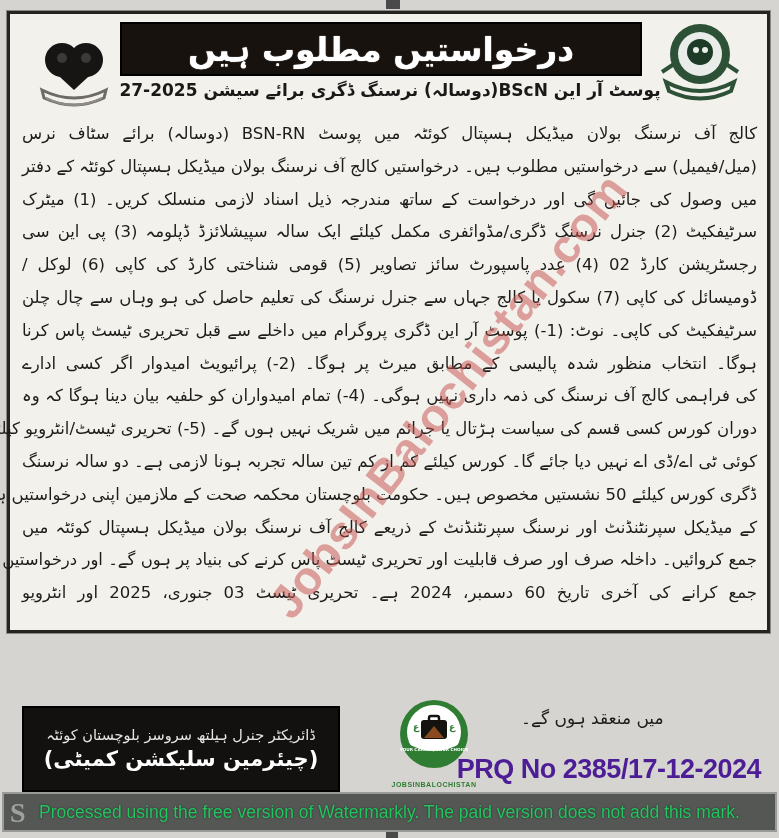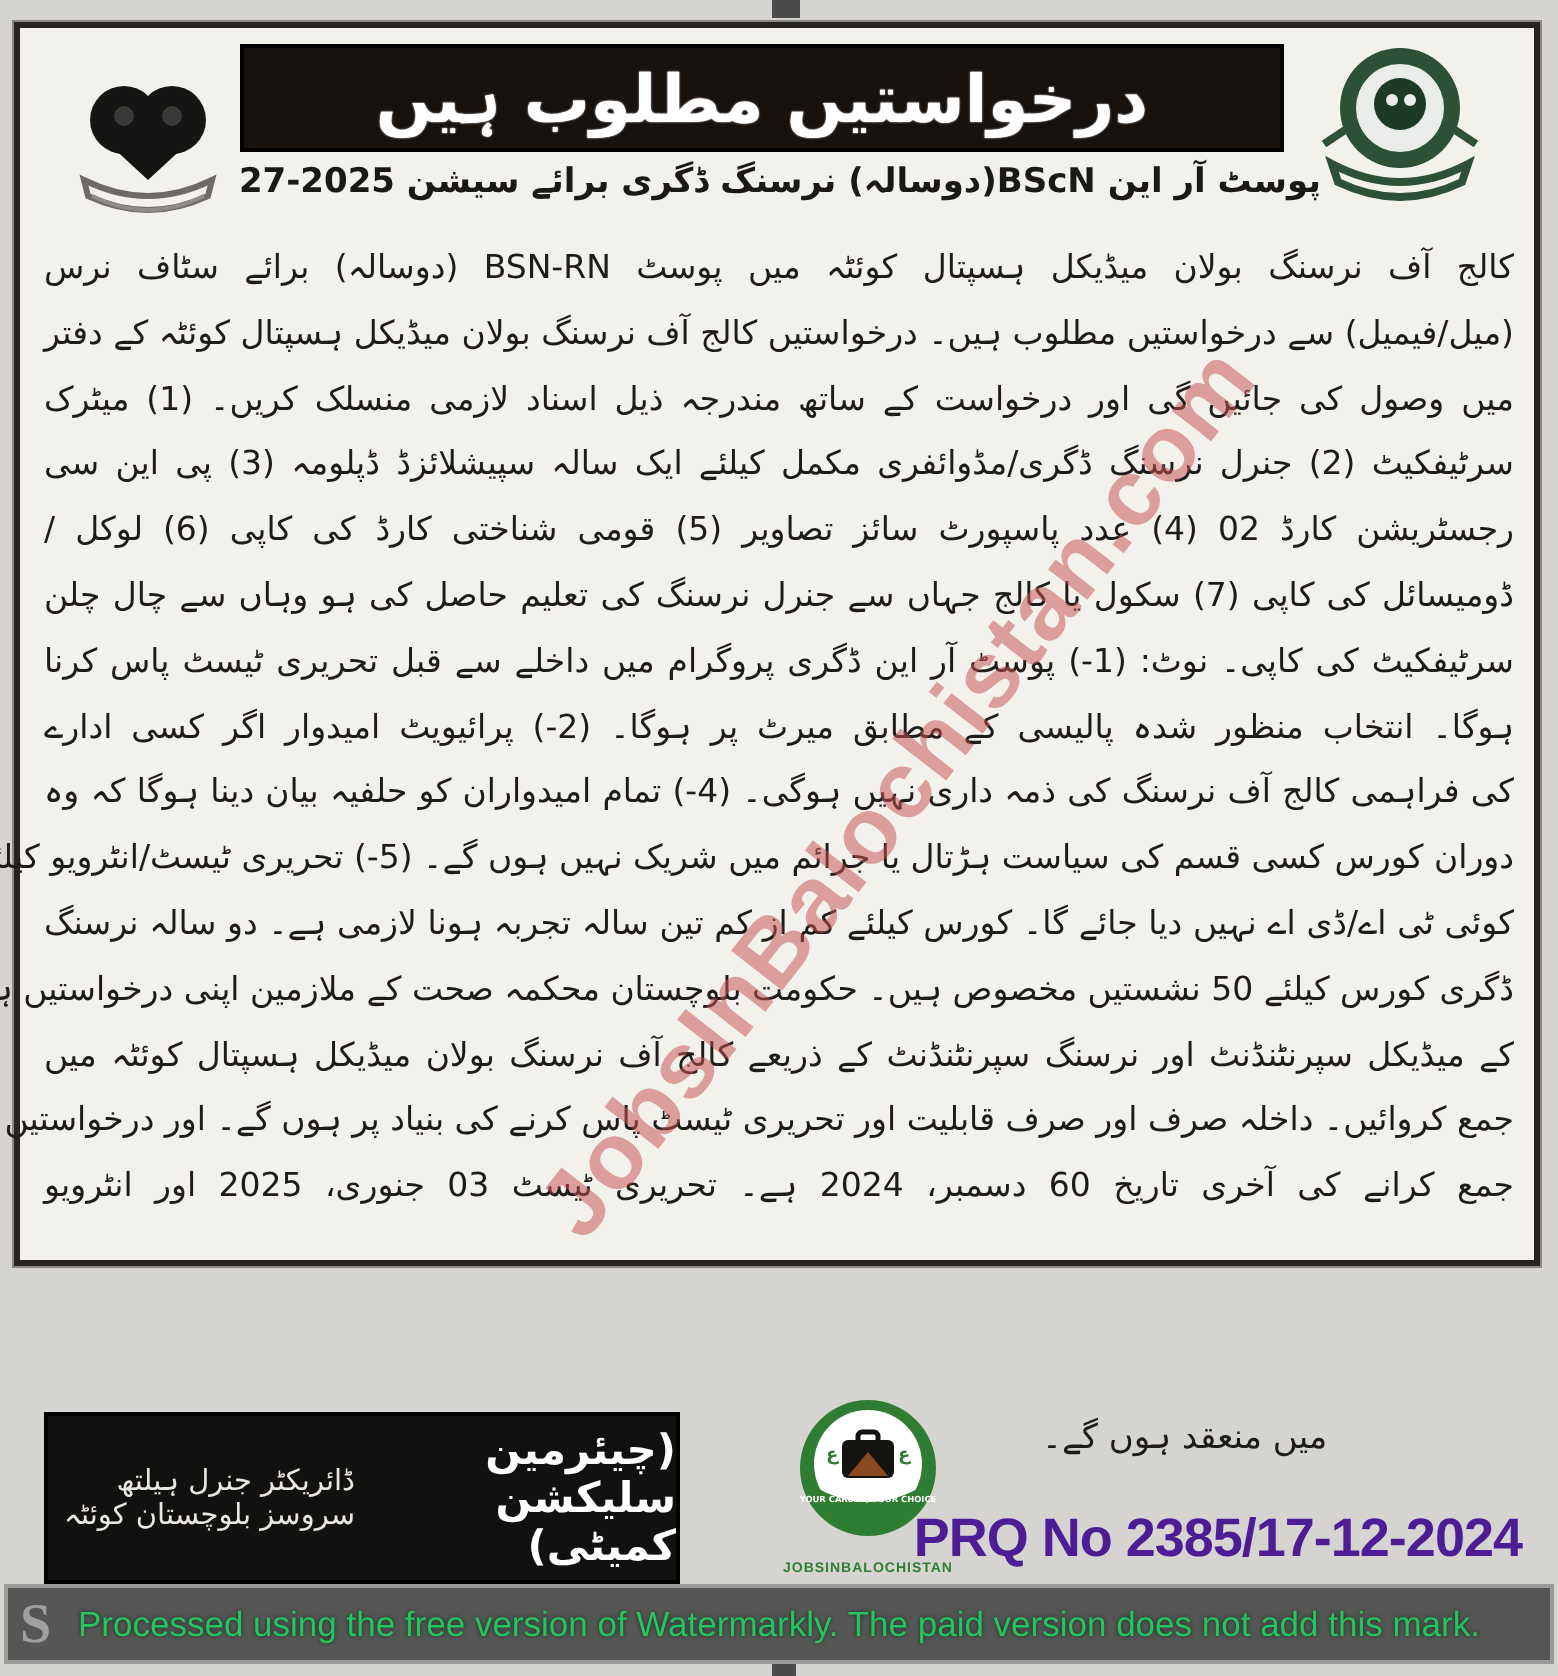--- a/index.html
+++ b/index.html
@@ -41,21 +41,21 @@
   }
   .body-line.justify { text-align-last:justify; }
   
   .closing-line {
     position:absolute; right:16px; top:694px; width:230px; direction:rtl;
     font-size:17px; color:#1e1c1a; text-align:left;
   }
   .signature-box {
     position:absolute; left:12px; top:692px; width:318px; height:86px;
     background:#131110; border:2px solid #000;
-    display:flex; flex-direction:row; align-items:center; justify-content:center; gap:4px;
+    display:flex; flex-direction:column; align-items:center; justify-content:center; gap:4px;
   }
   .signature-box .sig1 { color:#e9e7e4; font-size:14.5px; direction:rtl; }
   .signature-box .sig2 { color:#ffffff; font-size:21px; font-weight:bold; direction:rtl; }
   .prq {
     position:absolute; right:6px; top:740px; width:330px; text-align:right;
     font-size:27px; font-weight:bold; color:#4c1d95; letter-spacing:-0.5px;
     font-family:"Liberation Sans",sans-serif;
   }
   
   .jobs-logo { position:absolute; left:376px; top:684px; width:96px; text-align:center; }

